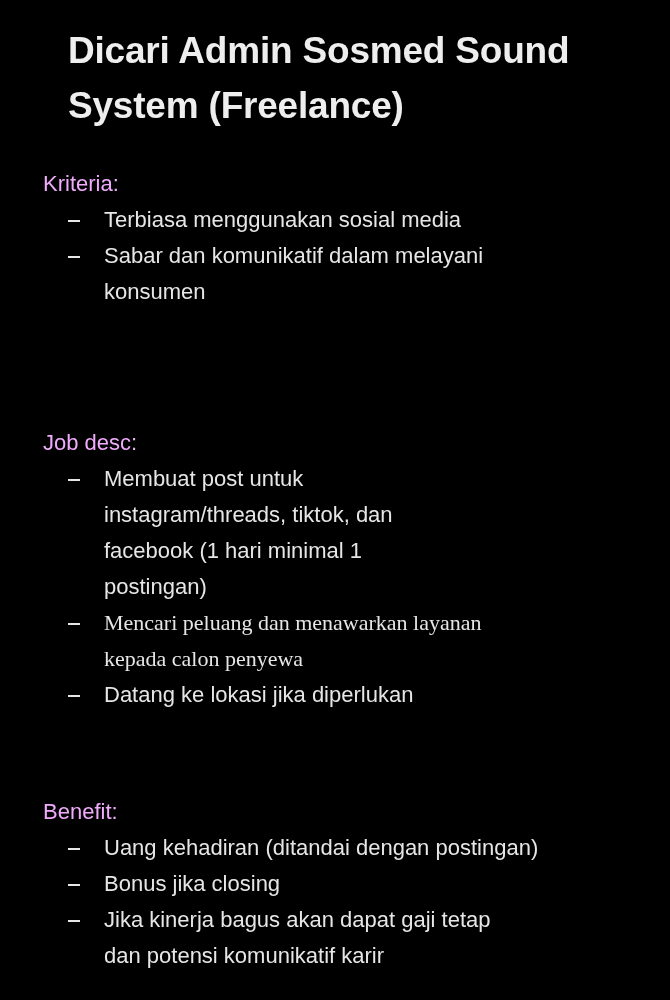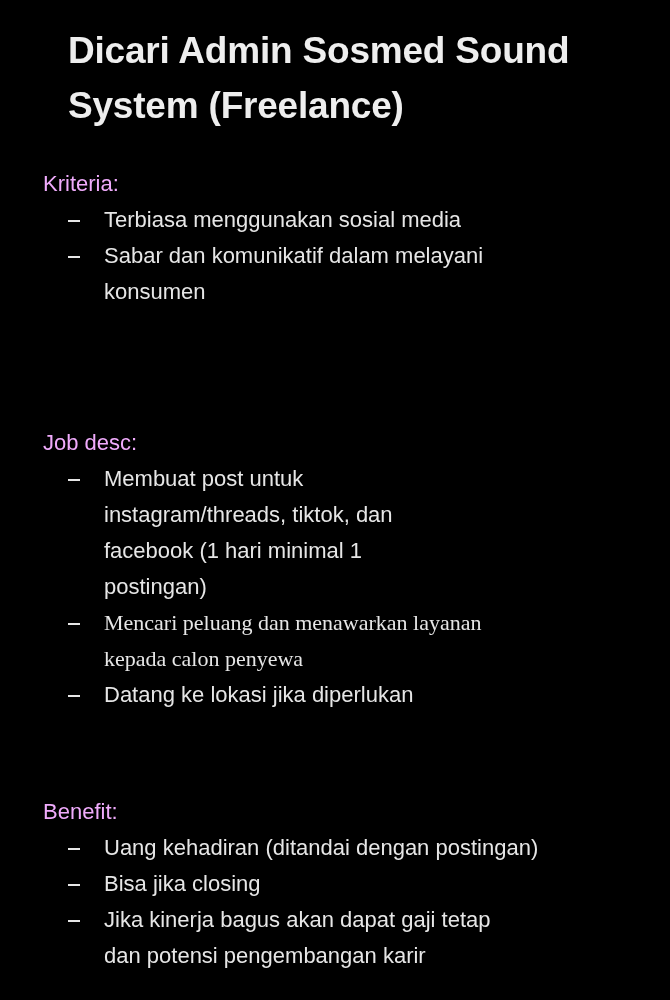--- a/index.html
+++ b/index.html
@@ -114,20 +114,20 @@
 
 <div class="section" style="top:794px;">
   <h2 class="section-label">Benefit:</h2>
   <ul class="list">
     <li style="padding-right:6px;">
       <span class="dash"></span>
       <span>Uang kehadiran (ditandai dengan postingan)</span>
     </li>
     <li>
       <span class="dash"></span>
-      <span>Bisa jika closing</span>
+      <span>Bonus jika closing</span>
     </li>
     <li style="padding-right:40px;">
       <span class="dash"></span>
-      <span>Jika kinerja bagus akan dapat gaji tetap dan potensi pengembangan karir</span>
+      <span>Jika kinerja bagus akan dapat gaji tetap dan potensi komunikatif karir</span>
     </li>
   </ul>
 </div>
 
 </body></html>

